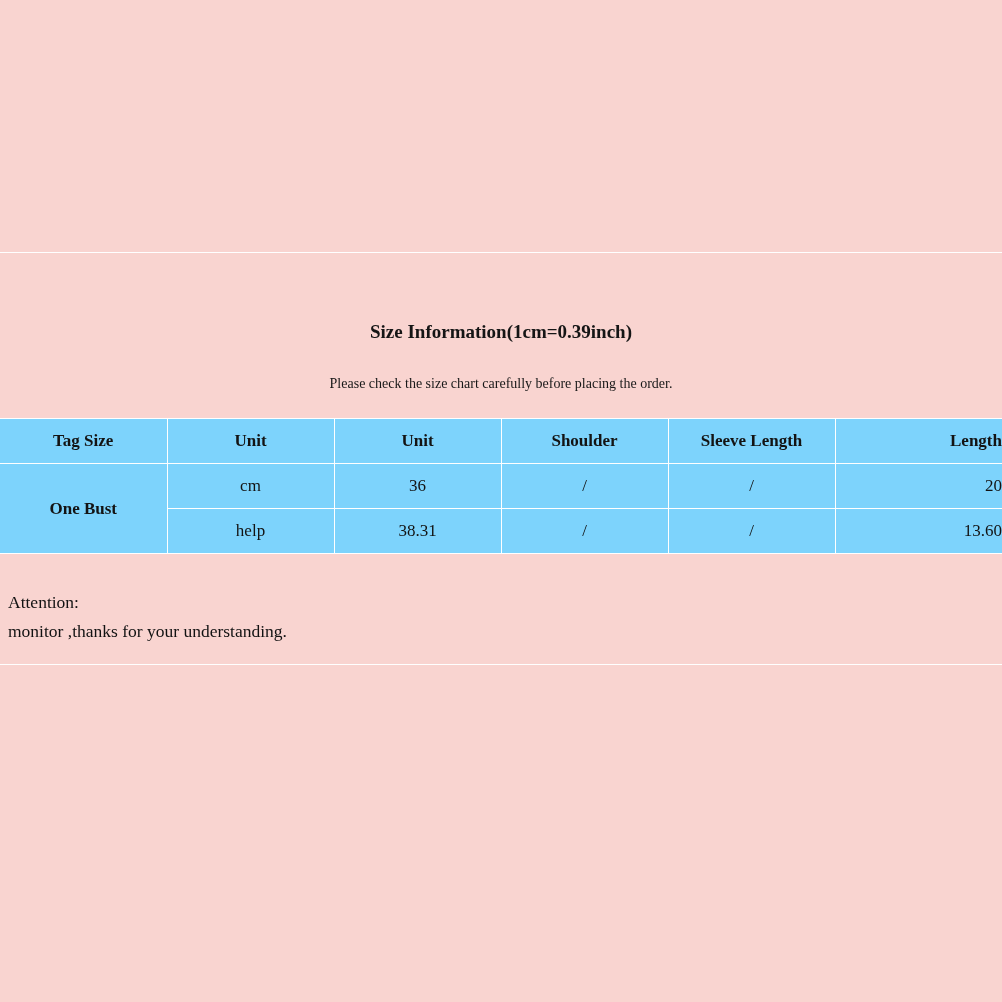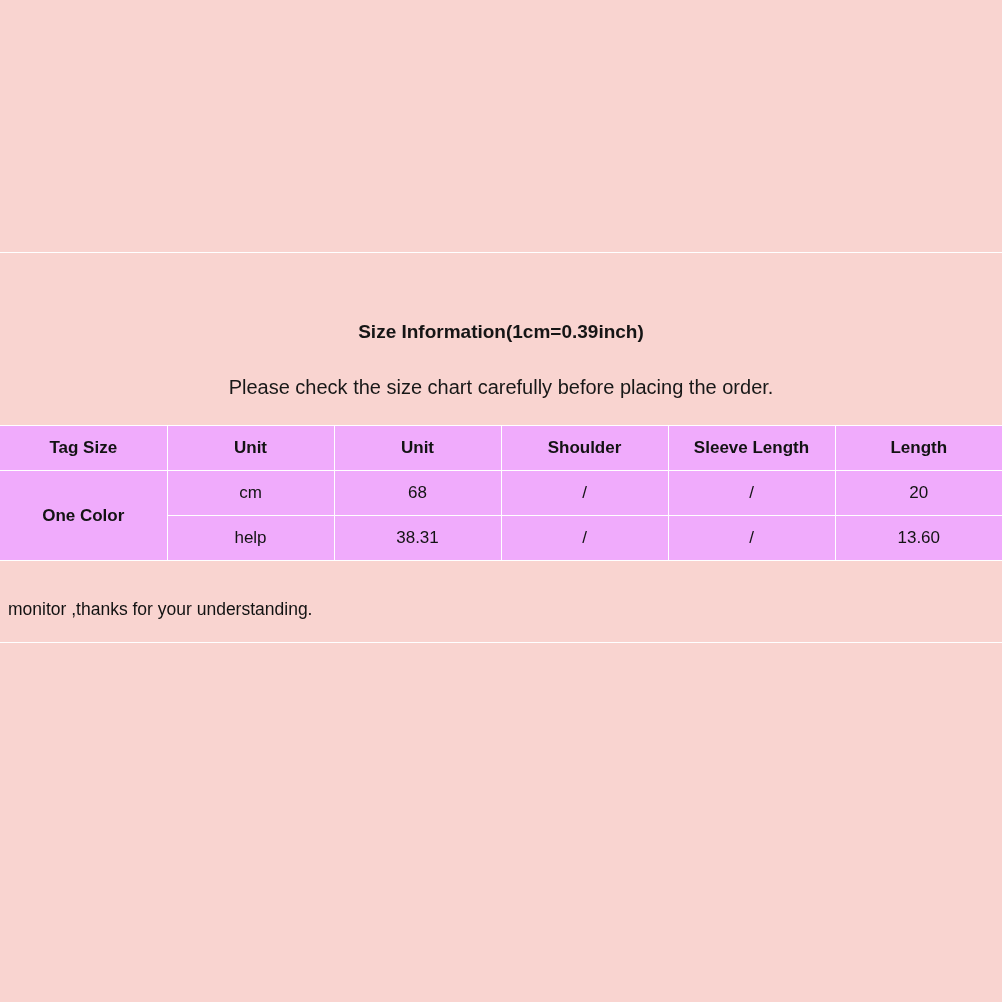--- a/index.html
+++ b/index.html
@@ -11,20 +11,21 @@
     height: 1002px;
     background: #f9d4d0;
     font-family: "Liberation Sans", sans-serif;
     overflow: hidden;
   }
   #page {
     position: relative;
     width: 906px;
     height: 1002px;
     background: #f9d4d0;
+    font-family: Liberation Serif, serif;
   }
 
   
   .card {
     position: absolute;
     left: 0;
     top: 252px;
     width: 1002px;
     background: #f9d4d0;
     box-sizing: border-box;
@@ -33,53 +34,54 @@
 
   .title {
     text-align: center;
     font-size: 19px;
     font-weight: bold;
     color: #151515;
     padding-top: 68px;
   }
   .subtitle {
     text-align: center;
-    font-size: 20px;
+    font-size: 14px;
     color: #181818;
     padding-top: 33px;
     padding-bottom: 26px;
   }
 
   
   table.size-table {
     border-collapse: collapse;
     width: 1002px;
     table-layout: fixed;
   }
   table.size-table th,
   table.size-table td {
     border: 1px solid #ffffff;
     text-align: center;
     color: #131313;
-    background: #f0abfc;
+    background: #7dd3fc;
     height: 44px;
     font-size: 17px;
     padding: 0;
   }
   table.size-table th {
     font-weight: bold;
     font-size: 17px;
   }
   table.size-table th.first-col,
   table.size-table td.first-col {
     border-left: none;
   }
   table.size-table th.last-col,
   table.size-table td.last-col {
     border-right: none;
+    text-align: right;
   }
   td.tag-size-cell {
     font-weight: bold;
     font-size: 19px;
     background: #fbe0dd;
   }
   th.hdr {
     background: #f9d4d0;
   }
 
@@ -130,37 +132,38 @@
           <th class="hdr first-col">Tag Size</th>
           <th class="hdr">Unit</th>
           <th class="hdr">Unit</th>
           <th class="hdr">Shoulder</th>
           <th class="hdr">Sleeve Length</th>
           <th class="hdr last-col">Length</th>
         </tr>
       </thead>
       <tbody>
         <tr>
-          <td class="tag-size-cell first-col" rowspan="2">One Color</td>
+          <td class="tag-size-cell first-col" rowspan="2">One Bust</td>
           <td>cm</td>
-          <td>68</td>
+          <td>36</td>
           <td>/</td>
           <td>/</td>
           <td class="last-col">20</td>
         </tr>
         <tr>
           <td>help</td>
           <td>38.31</td>
           <td>/</td>
           <td>/</td>
           <td class="last-col">13.60</td>
         </tr>
       </tbody>
     </table>
 
     <div class="attention">
+      <div class="line">Attention:</div>
       <div class="line">monitor ,thanks for your understanding.</div>
     </div>
 
     <div class="card-bottom-border"></div>
   </div>
 
 </div>
 
 </body></html>

